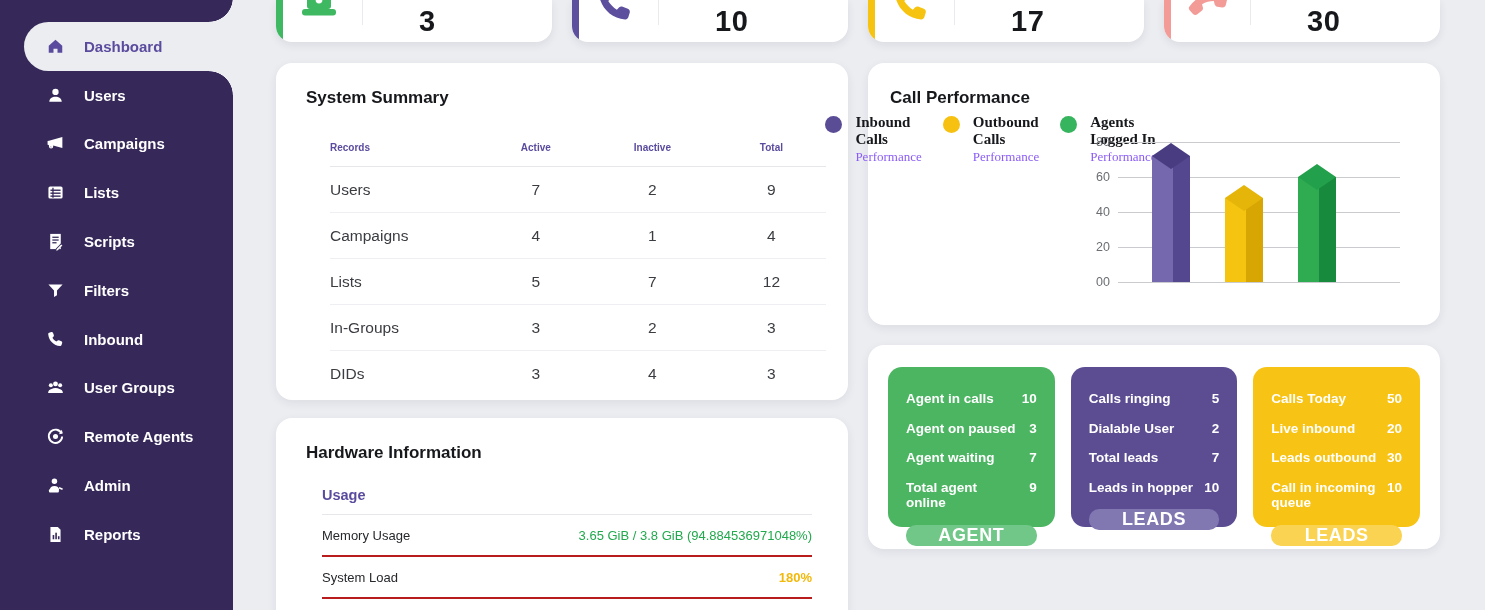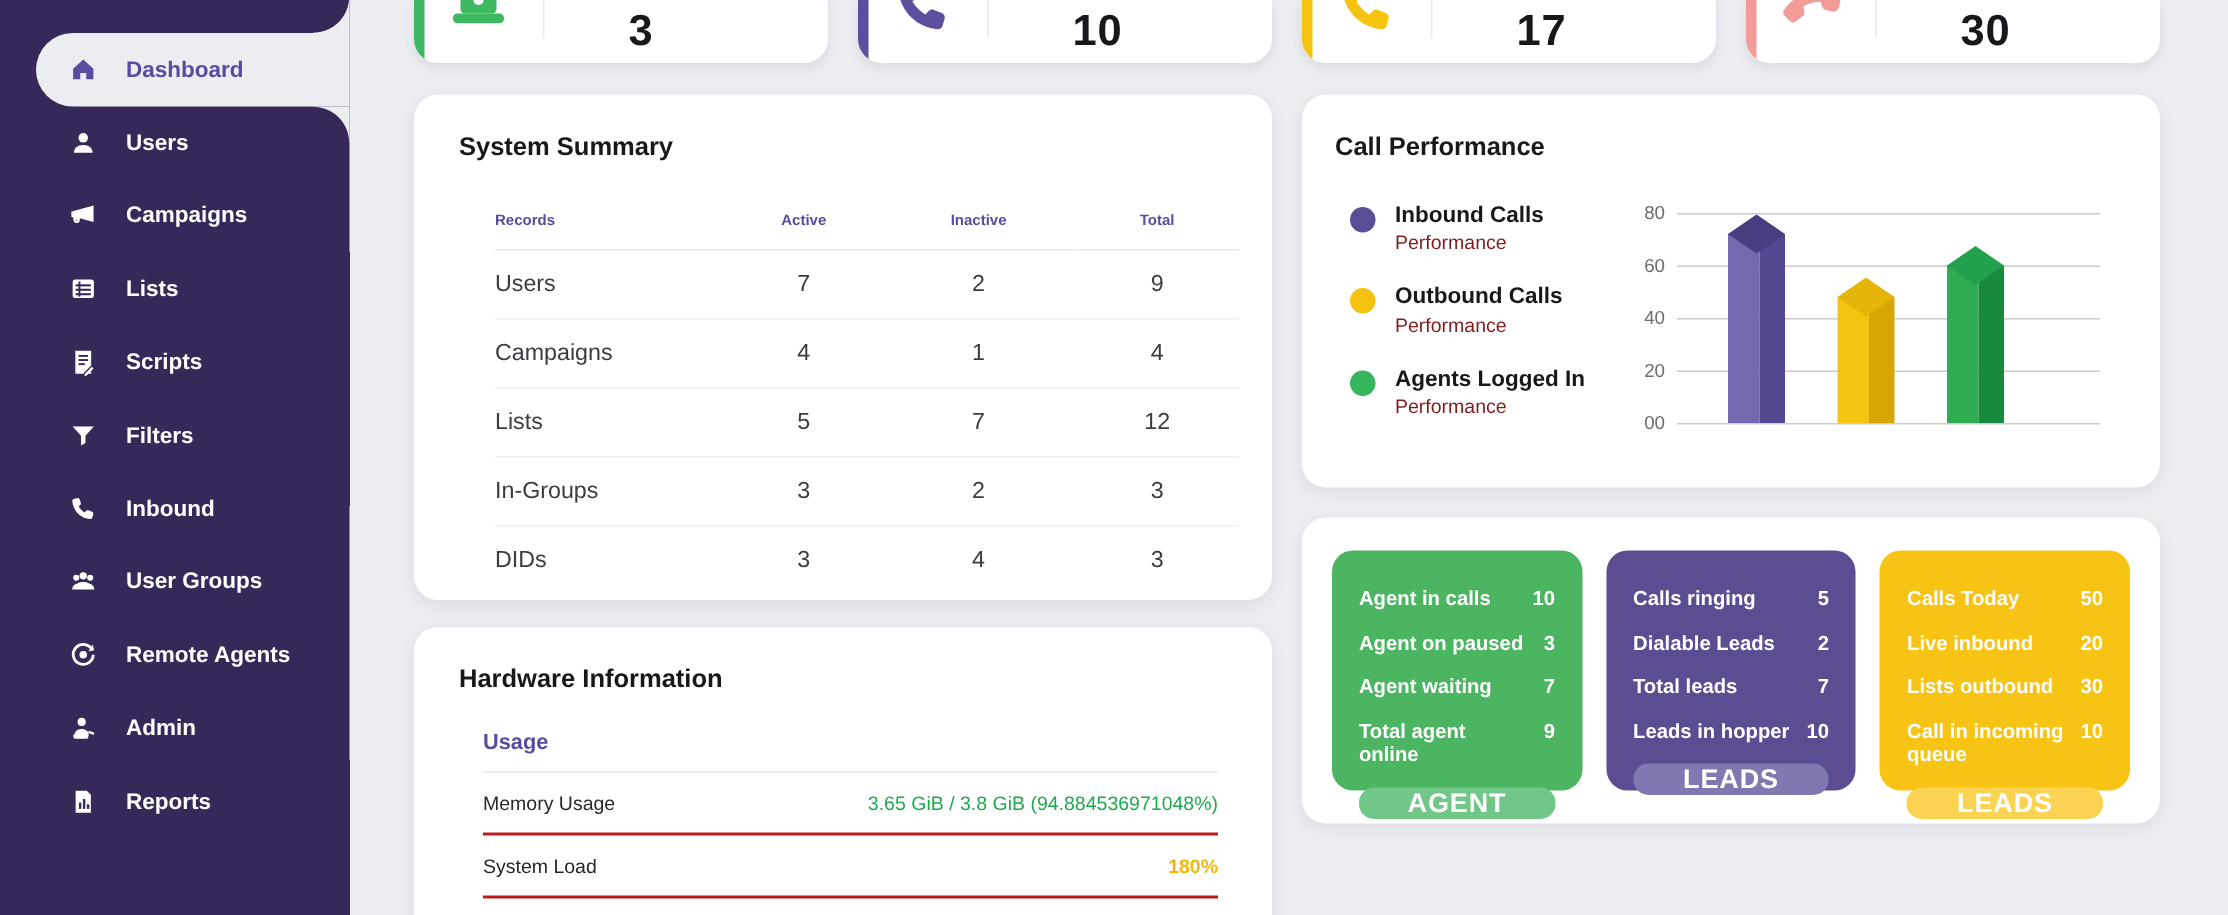--- a/index.html
+++ b/index.html
@@ -60,25 +60,25 @@
   .hw-section{margin:24px 6px 0 16px;}
   .hw-usage{color:var(--purple);font-weight:700;font-size:14.5px;padding-bottom:11px;border-bottom:1.5px solid #E6E7EA;}
   .hw-row{display:flex;justify-content:space-between;align-items:center;padding:12.5px 0;
     border-bottom:2px solid #b91c1c;font-size:13px;}
   .hw-label{color:#26282C;}
   .hw-value{font-weight:500;}
 
   
   .cp-card{padding:25px 22px;height:262px;display:flex;flex-direction:column;}
   .cp-body{display:flex;flex:1;margin-top:6px;}
-  .legend{width:192px;padding-left:10px;display:flex;flex-direction:column;justify-content:center;gap:21px;}
+  .legend{width:192px;padding-left:10px;display:flex;justify-content:center;gap:21px;font-family:Liberation Serif, serif;}
   .legend-item{display:flex;gap:13px;align-items:flex-start;}
   .dot{width:17px;height:17px;border-radius:50%;margin-top:2px;flex:none;}
   .legend-label{font-size:15px;font-weight:700;color:var(--ink);line-height:1.1;}
-  .legend-sub{font-size:13px;color:#7f1d1d;margin-top:2px;}
+  .legend-sub{font-size:13px;color:#8b5cf6;margin-top:2px;}
   .plot-wrap{position:relative;flex:1;}
   .plot{position:absolute;left:36px;right:18px;top:28px;height:140px;}
   .gridline{position:absolute;left:0;right:0;height:1px;background:#C9CBCF;}
   .ytick{position:absolute;left:-36px;width:28px;text-align:right;transform:translateY(-50%);
     font-size:12.5px;color:#6B6E73;}
   .bar3d{position:absolute;bottom:0;width:38px;}
   .bar-face{position:absolute;bottom:0;}
   .face-l{left:0;width:21px;}
   .face-r{right:0;width:17px;}
   .diamond{position:absolute;left:0;width:38px;height:26px;}
@@ -434,21 +434,21 @@
           </div>
           <div class="rt-btn" style="background: rgb(112, 199, 135);">AGENT</div>
         </div>
 
         <div class="rt-card" style="background: rgb(92, 77, 147);">
           <div class="rt-row">
             <span>Calls ringing</span>
             <span class="v">5</span>
           </div>
           <div class="rt-row">
-            <span>Dialable Leads</span>
+            <span>Dialable User</span>
             <span class="v">2</span>
           </div>
           <div class="rt-row">
             <span>Total leads</span>
             <span class="v">7</span>
           </div>
           <div class="rt-row">
             <span>Leads in hopper</span>
             <span class="v">10</span>
           </div>
@@ -458,21 +458,21 @@
         <div class="rt-card" style="background: rgb(247, 195, 20);">
           <div class="rt-row">
             <span>Calls Today</span>
             <span class="v">50</span>
           </div>
           <div class="rt-row">
             <span>Live inbound</span>
             <span class="v">20</span>
           </div>
           <div class="rt-row">
-            <span>Lists outbound</span>
+            <span>Leads outbound</span>
             <span class="v">30</span>
           </div>
           <div class="rt-row">
             <span>Call in incoming queue</span>
             <span class="v">10</span>
           </div>
           <div class="rt-btn" style="background: rgb(249, 211, 81);">LEADS</div>
         </div>
 
       </section>

